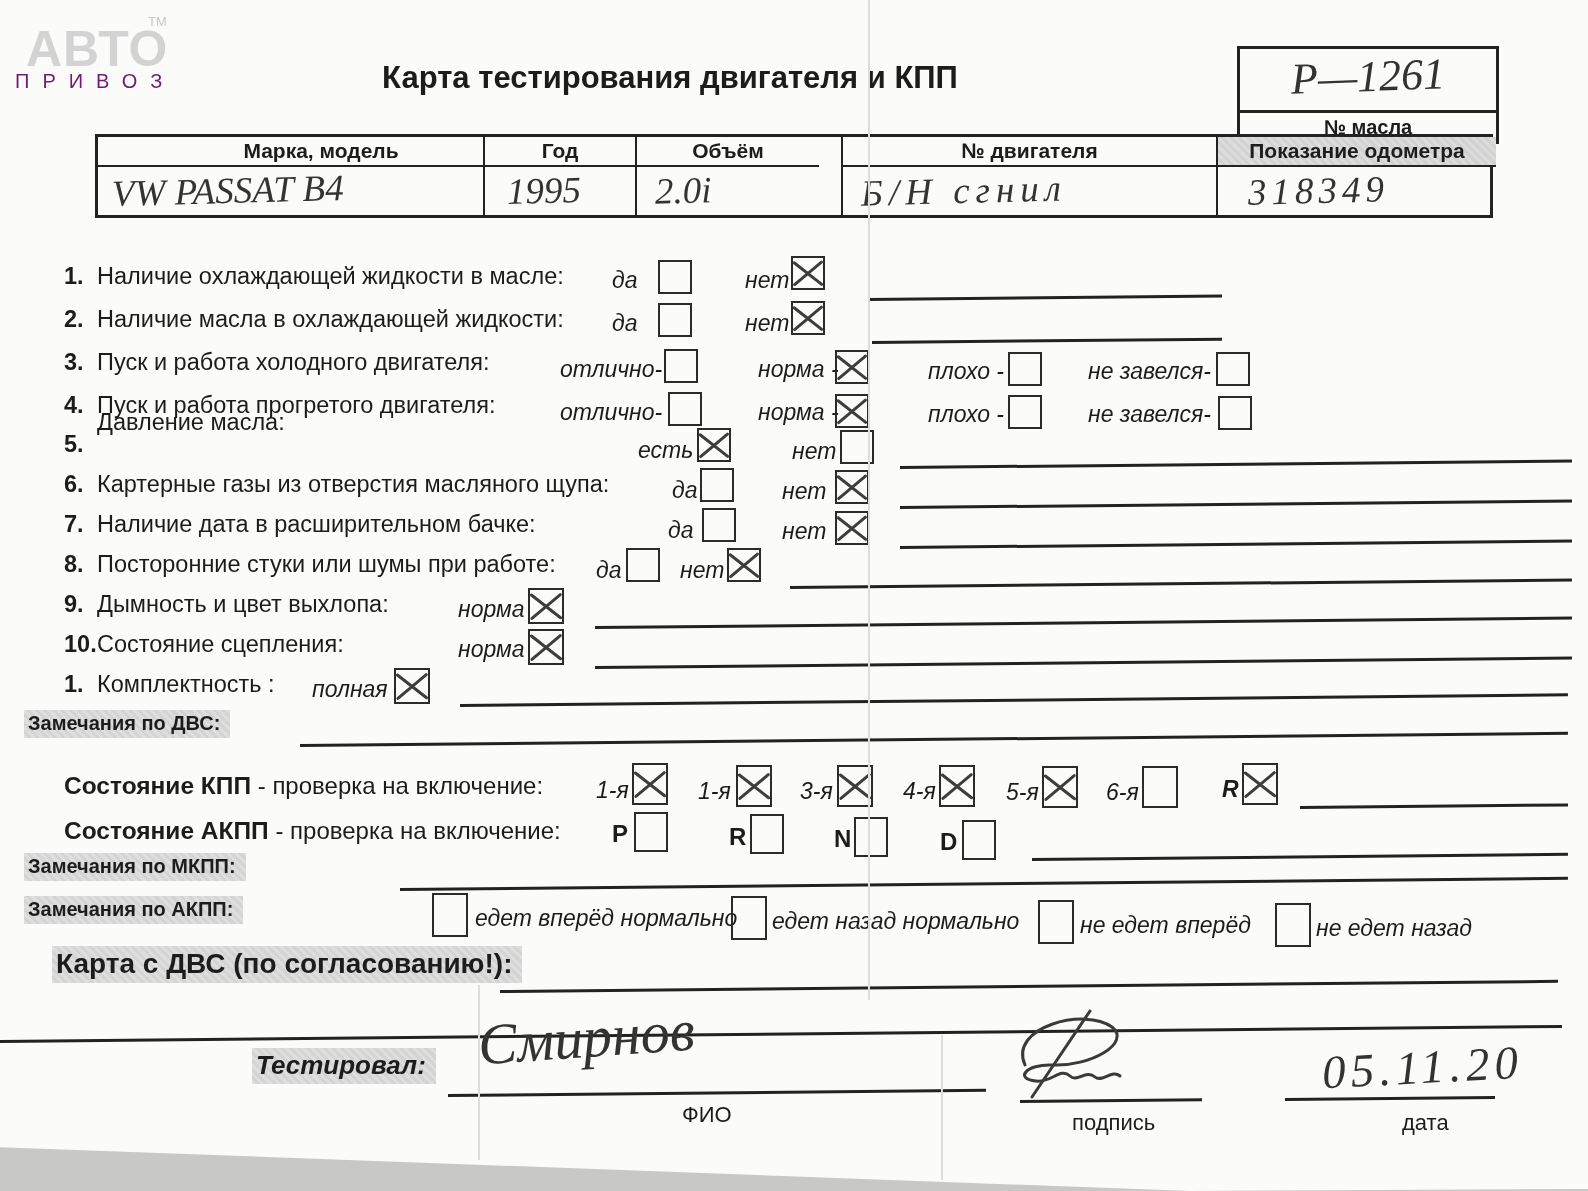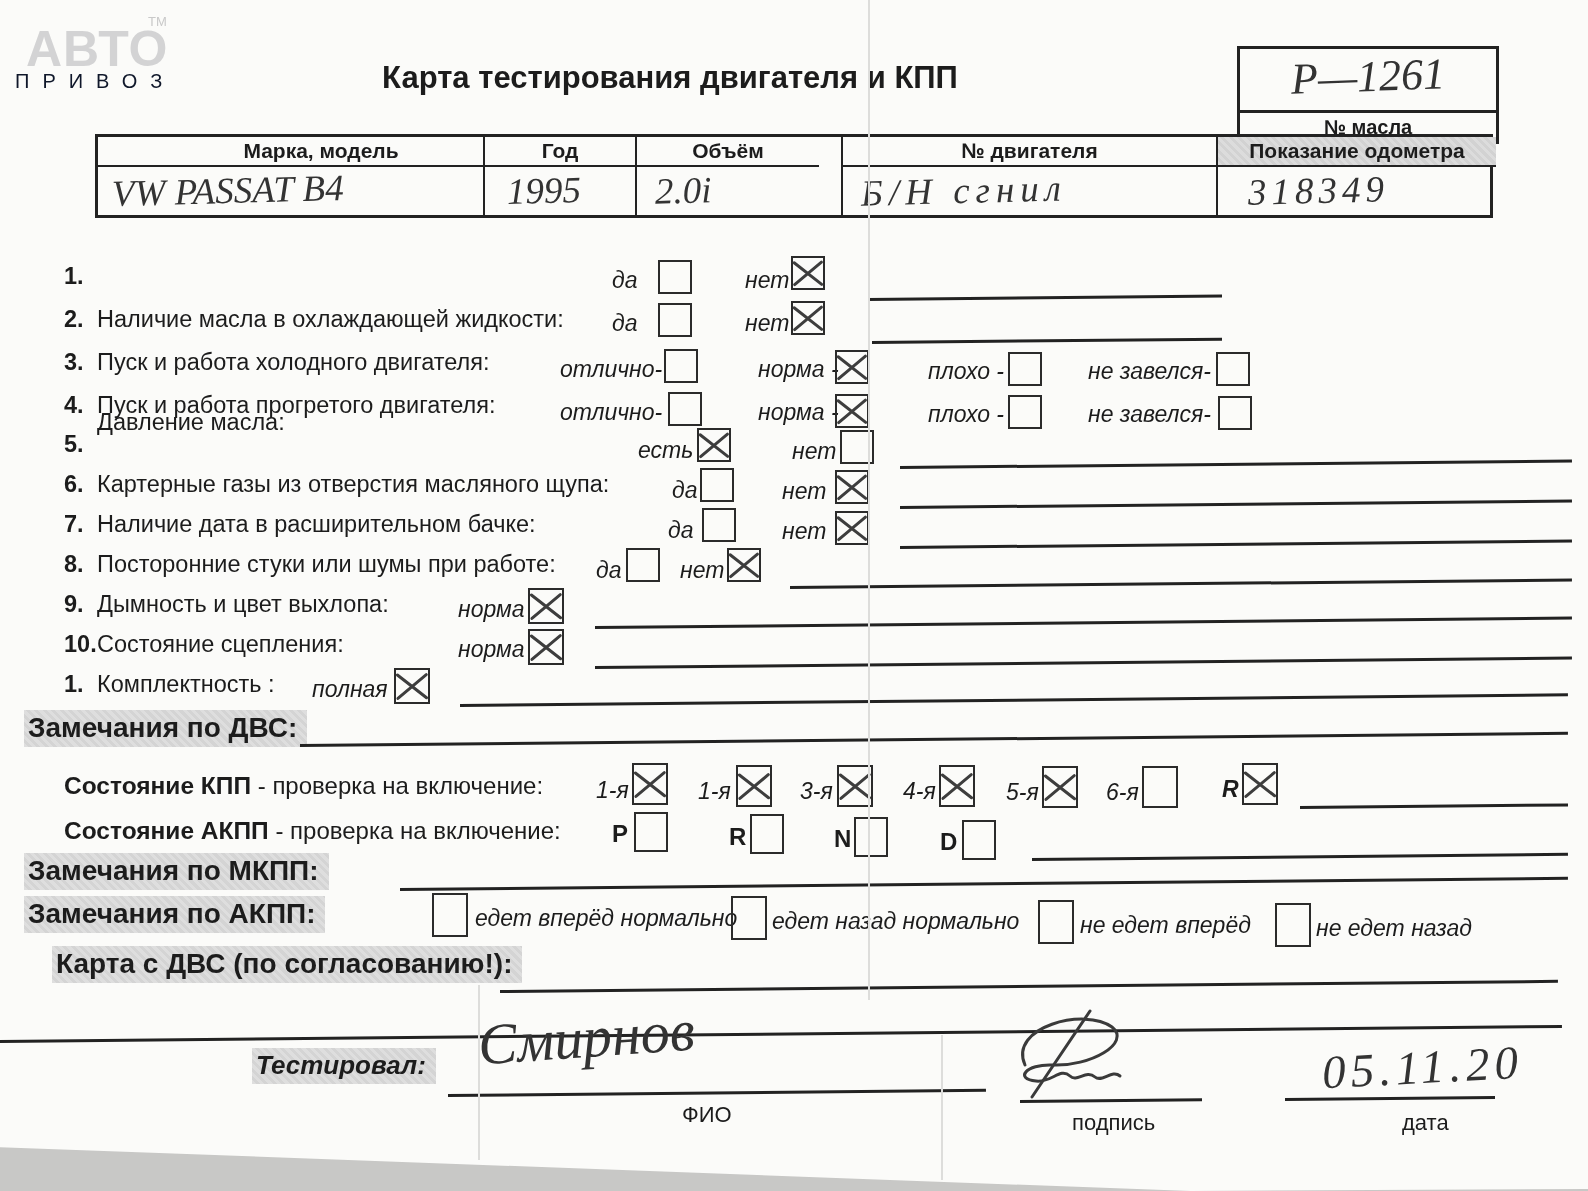--- a/index.html
+++ b/index.html
@@ -2,21 +2,21 @@
 <html><head>
 <meta charset="utf-8">
 <style>
   html,body{margin:0;padding:0;background:#e9e9e7;}
   .page{position:relative;width:1588px;height:1191px;background:#fbfbf9;overflow:hidden;
         font-family:"Liberation Sans",sans-serif;color:#1c1c1c;}
   
   .logo-main{position:absolute;left:26px;top:20px;font-size:50px;font-weight:bold;
              letter-spacing:1px;color:#d3d3d4;}
   .logo-tm{position:absolute;left:148px;top:14px;font-size:13px;color:#c9c9c9;}
-  .logo-sub{position:absolute;left:15px;top:70px;font-size:20px;letter-spacing:13px;color:#0f172a;}
+  .logo-sub{position:absolute;left:15px;top:70px;font-size:20px;letter-spacing:13px;color:#701a75;}
   
   .title{position:absolute;left:340px;top:60px;width:660px;font-size:31px;font-weight:bold;text-align:center;}
   
   .regbox{position:absolute;left:1237px;top:46px;width:256px;height:92px;border:3px solid #222;}
   .regval{position:absolute;left:0;top:2px;width:100%;text-align:center;
           font-family:"Liberation Serif",serif;font-style:italic;font-size:44px;color:#333;
           transform:rotate(-2deg);}
   .reglabel{position:absolute;left:0;bottom:0;width:100%;height:28px;border-top:3px solid #222;
             font-size:20px;font-weight:bold;text-align:center;line-height:28px;}
   
@@ -34,21 +34,21 @@
   .box{position:absolute;width:34px;height:34px;border:2.5px solid #2b2b2b;box-sizing:border-box;}
   .box.tall{width:36px;height:42px;}
   .box.mid{width:36px;height:36px;}
   .box.checked{overflow:visible;}
   .box.checked::before,.box.checked::after{content:"";position:absolute;left:-14%;top:48%;
       width:126%;height:2.8px;background:#3d3d3d;border-radius:2px;}
   .box.checked::before{transform:rotate(38deg);}
   .box.checked::after{transform:rotate(-40deg);}
   .uline{position:absolute;height:2.6px;background:#222;transform:rotate(-0.55deg);transform-origin:left center;}
   
-  .seclabel{position:absolute;font-size:28px;font-weight:bold;padding:2px 10px 3px 4px;
+  .seclabel{position:absolute;font-size:20px;font-weight:bold;padding:2px 10px 3px 4px;
             background:repeating-linear-gradient(45deg,#dedede 0 3px,#d4d4d4 3px 6px);}
   .mixlabel{position:absolute;font-size:24px;white-space:nowrap;}
   .mixlabel b{font-size:24.5px;}
   .gearlabel{position:absolute;font-size:23px;font-style:italic;}
   .modelabel{position:absolute;font-size:24px;font-weight:bold;}
   
   .hw{position:absolute;font-family:"Liberation Serif",serif;font-style:italic;color:#333;white-space:nowrap;}
   .sublabel{position:absolute;font-size:22px;}
   .crease{position:absolute;background:#dddddb;width:2px;}
   .edge{position:absolute;background:#c8c8c6;}
@@ -86,20 +86,21 @@
       <div class="vhead">№ двигателя</div>
       <div class="vval" style="left:18px;letter-spacing:6px;">Б/Н  сгнил</div>
     </div>
     <div class="vcell" style="left:1118px;width:280px;">
       <div class="vhead gray">Показание одометра</div>
       <div class="vval" style="left:30px;letter-spacing:5px;">318349</div>
     </div>
   </div>
 
   <span class="qnum" style="left:64px;top:263px">1.</span>
+  <span class="qtext" style="left:97px;top:263px">Наличие охлаждающей жидкости в масле:</span>
   <span class="opt" style="left:612px;top:267px">да</span>
   <span class="box" style="left:658px;top:260px"></span>
   <span class="opt" style="left:745px;top:267px">нет</span>
   <span class="box checked" style="left:791px;top:256px"></span>
   <span class="uline" style="left:868px;top:298px;width:354px"></span>
 
   <span class="qnum" style="left:64px;top:306px">2.</span>
   <span class="qtext" style="left:97px;top:306px">Наличие масла в охлаждающей жидкости:</span>
   <span class="opt" style="left:612px;top:310px">да</span>
   <span class="box" style="left:658px;top:303px"></span>

